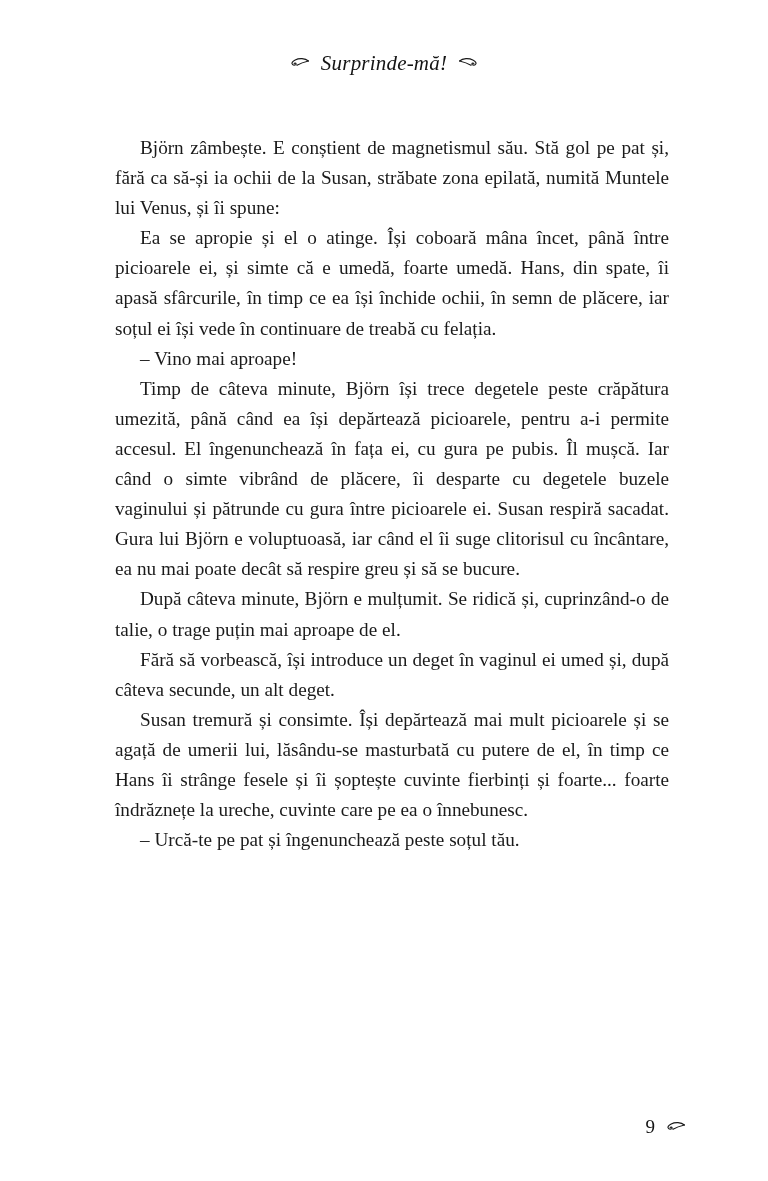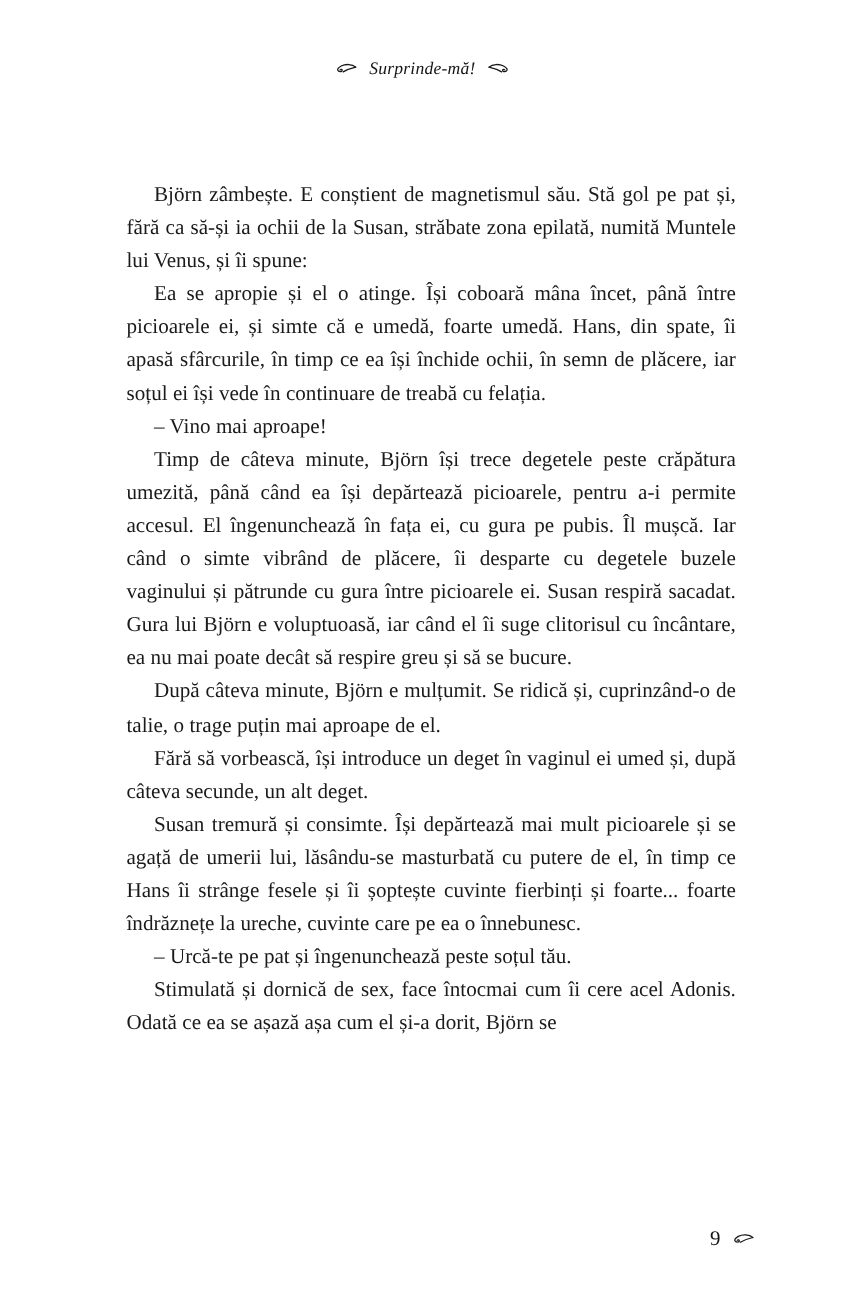--- a/index.html
+++ b/index.html
@@ -30,40 +30,39 @@
     left: 0;
     right: 0;
     display: flex;
     align-items: center;
     justify-content: center;
     gap: 11px;
     height: 30px;
   }
   .running-head-title {
     font-style: italic;
-    font-size: 16px;
+    font-size: 21px;
     letter-spacing: 0.2px;
     color: #141414;
     white-space: nowrap;
   }
   .ornament {
     display: inline-block;
     width: 22px;
     height: 12px;
     flex: 0 0 auto;
   }
   .ornament svg { display: block; }
 
   
   .textblock {
     position: absolute;
     left: 115px;
     top: 133px;
     width: 554px;
-    margin-top: 30px;
   }
 
   p.para {
     margin: 0;
     font-size: 19.2px;
     line-height: 30.1px;
     text-align: justify;
     text-justify: inter-word;
     text-indent: 25px;
     -webkit-hyphens: none;
@@ -119,21 +118,20 @@
 
   <div class="textblock">
     <p class="para">Björn zâmbește. E conștient de magnetismul său. Stă gol pe pat și, fără ca să-și ia ochii de la Susan, străbate zona epilată, numită Muntele lui Venus, și îi spune:</p>
     <p class="para">Ea se apropie și el o atinge. Își coboară mâna încet, până între picioarele ei, și simte că e umedă, foarte umedă. Hans, din spate, îi apasă sfârcurile, în timp ce ea își închide ochii, în semn de plăcere, iar soțul ei își vede în continuare de treabă cu felația.</p>
     <p class="para dialogue">– Vino mai aproape!</p>
     <p class="para">Timp de câteva minute, Björn își trece degetele peste crăpătura umezită, până când ea își depărtează picioarele, pentru a-i permite accesul. El îngenunchează în fața ei, cu gura pe pubis. Îl mușcă. Iar când o simte vibrând de plăcere, îi desparte cu degetele buzele vaginului și pătrunde cu gura între picioarele ei. Susan respiră sacadat. Gura lui Björn e voluptuoasă, iar când el îi suge clitorisul cu încântare, ea nu mai poate decât să respire greu și să se bucure.</p>
     <p class="para">După câteva minute, Björn e mulțumit. Se ridică și, cuprinzând-o de talie, o trage puțin mai aproape de el.</p>
     <p class="para">Fără să vorbească, își introduce un deget în vaginul ei umed și, după câteva secunde, un alt deget.</p>
     <p class="para">Susan tremură și consimte. Își depărtează mai mult picioarele și se agață de umerii lui, lăsându-se masturbată cu putere de el, în timp ce Hans îi strânge fesele și îi șoptește cuvinte fierbinți și foarte... foarte îndrăznețe la ureche, cuvinte care pe ea o înnebunesc.</p>
     <p class="para dialogue">– Urcă-te pe pat și îngenunchează peste soțul tău.</p>
-    <p class="para lastline-left">Stimulată și dornică de sex, face întocmai cum îi cere acel Adonis. Odată ce ea se așază așa cum el și-a dorit, Björn se</p>
   </div>
 
   <div class="folio">
     <span class="folio-number">9</span>
     <span class="ornament">
       <svg viewBox="0 0 22 12" width="22" height="12" aria-hidden="true">
         <path d="M20.4 4.0 C17.2 1.1, 11.0 1.0, 7.2 3.0 C4.4 4.5, 3.0 6.4, 4.6 7.6 C5.9 8.6, 8.4 8.0, 8.1 6.8 C7.9 5.9, 6.5 5.9, 6.2 6.6" fill="none" stroke="#181818" stroke-width="1.15" stroke-linecap="round"></path>
         <path d="M20.4 4.0 C17.0 4.8, 12.6 6.2, 9.0 8.3" fill="none" stroke="#181818" stroke-width="1.15" stroke-linecap="round"></path>
       </svg>
     </span>

